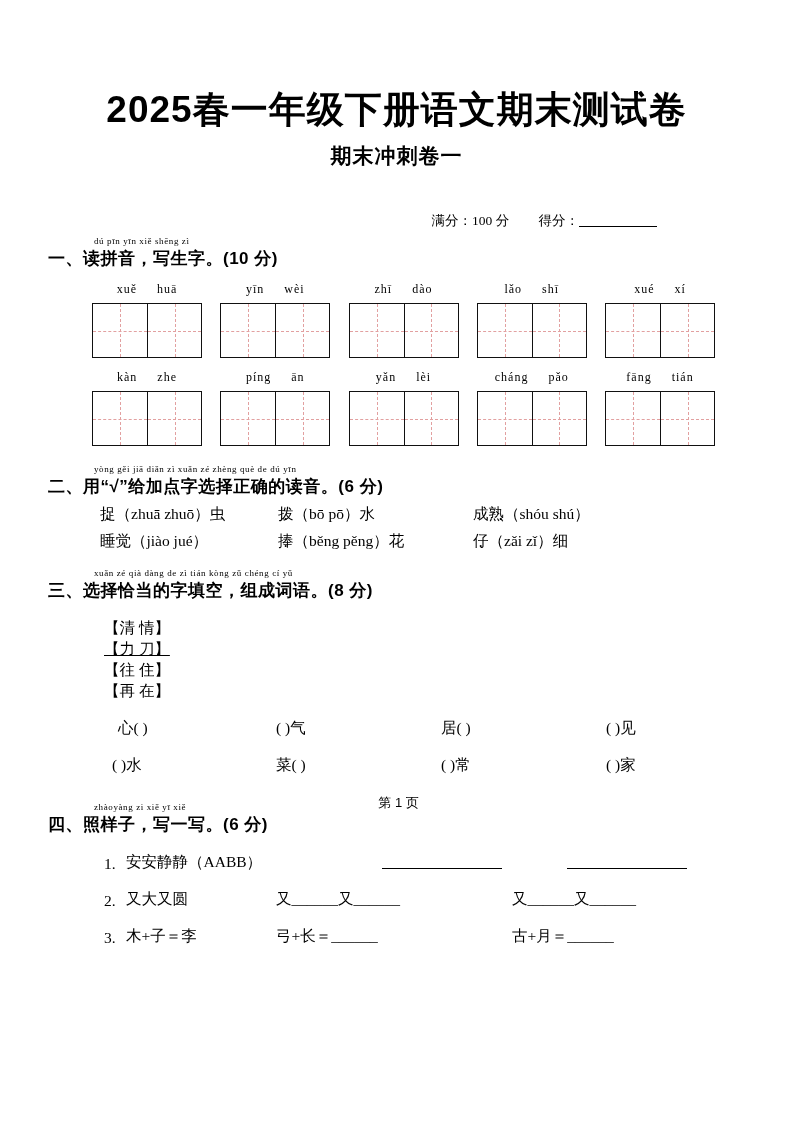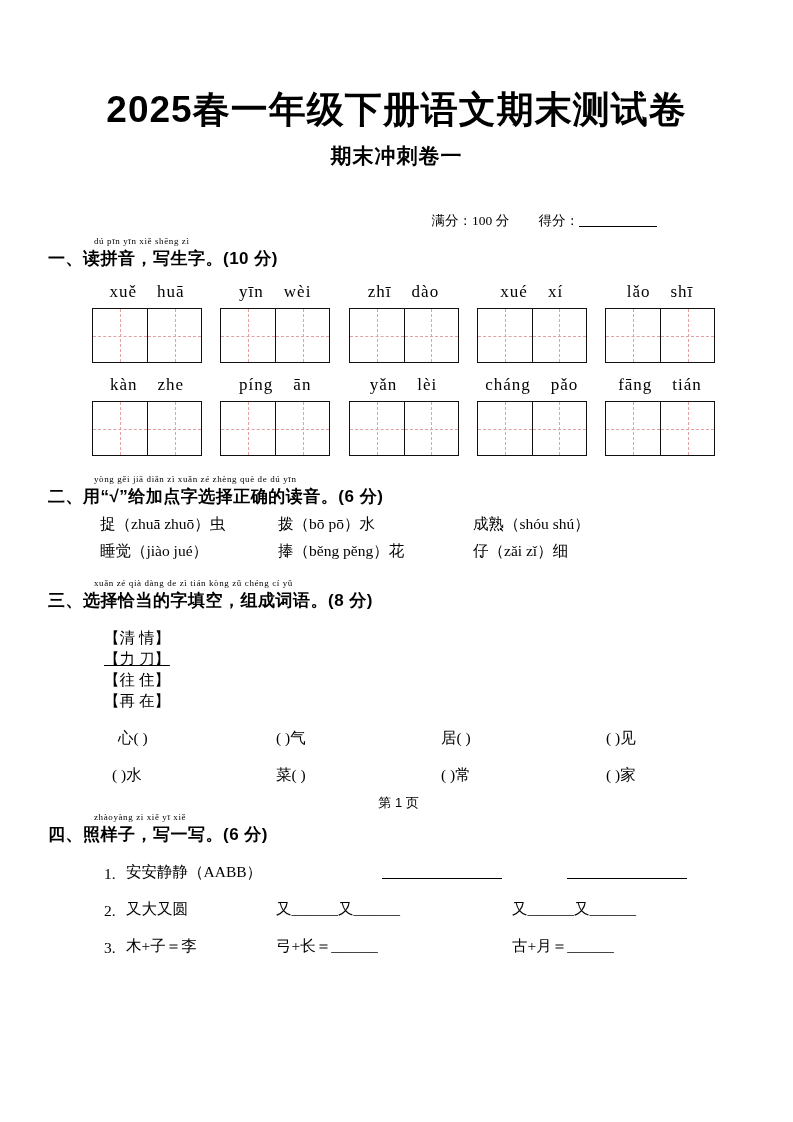--- a/index.html
+++ b/index.html
@@ -79,21 +79,21 @@
   }
   
   .tzg-row {
     display: flex;
     justify-content: space-between;
     padding: 0 30px 0 44px;
     box-sizing: border-box;
   }
   .tzg-group { text-align: center; }
   .tzg-py {
-    font-size: 17px;
+    font-size: 12px;
     font-family: "Liberation Serif", serif;
     letter-spacing: 1px;
     margin-bottom: 6px;
     white-space: nowrap;
   }
   .tzg-py span { display: inline-block; }
   .tzg-py span + span { margin-left: 20px; }
   .tzg {
     display: flex;
     border: 1px solid #111;
@@ -213,28 +213,28 @@
           </div>
       </div>
       <div class="tzg-group">
         <div class="tzg-py"><span>zhī</span><span>dào</span></div>
         <div class="tzg">
             <div class="cell"></div>
             <div class="cell"></div>
           </div>
       </div>
       <div class="tzg-group">
+        <div class="tzg-py"><span>lǎo</span><span>shī</span></div>
+        <div class="tzg">
+            <div class="cell"></div>
+            <div class="cell"></div>
+          </div>
+      </div>
+      <div class="tzg-group">
         <div class="tzg-py"><span>xué</span><span>xí</span></div>
-        <div class="tzg">
-            <div class="cell"></div>
-            <div class="cell"></div>
-          </div>
-      </div>
-      <div class="tzg-group">
-        <div class="tzg-py"><span>lǎo</span><span>shī</span></div>
         <div class="tzg">
             <div class="cell"></div>
             <div class="cell"></div>
           </div>
       </div>
     </div>
 
     <div class="tzg-row tzg-row2">
       <div class="tzg-group">
         <div class="tzg-py"><span>kàn</span><span>zhe</span></div>

